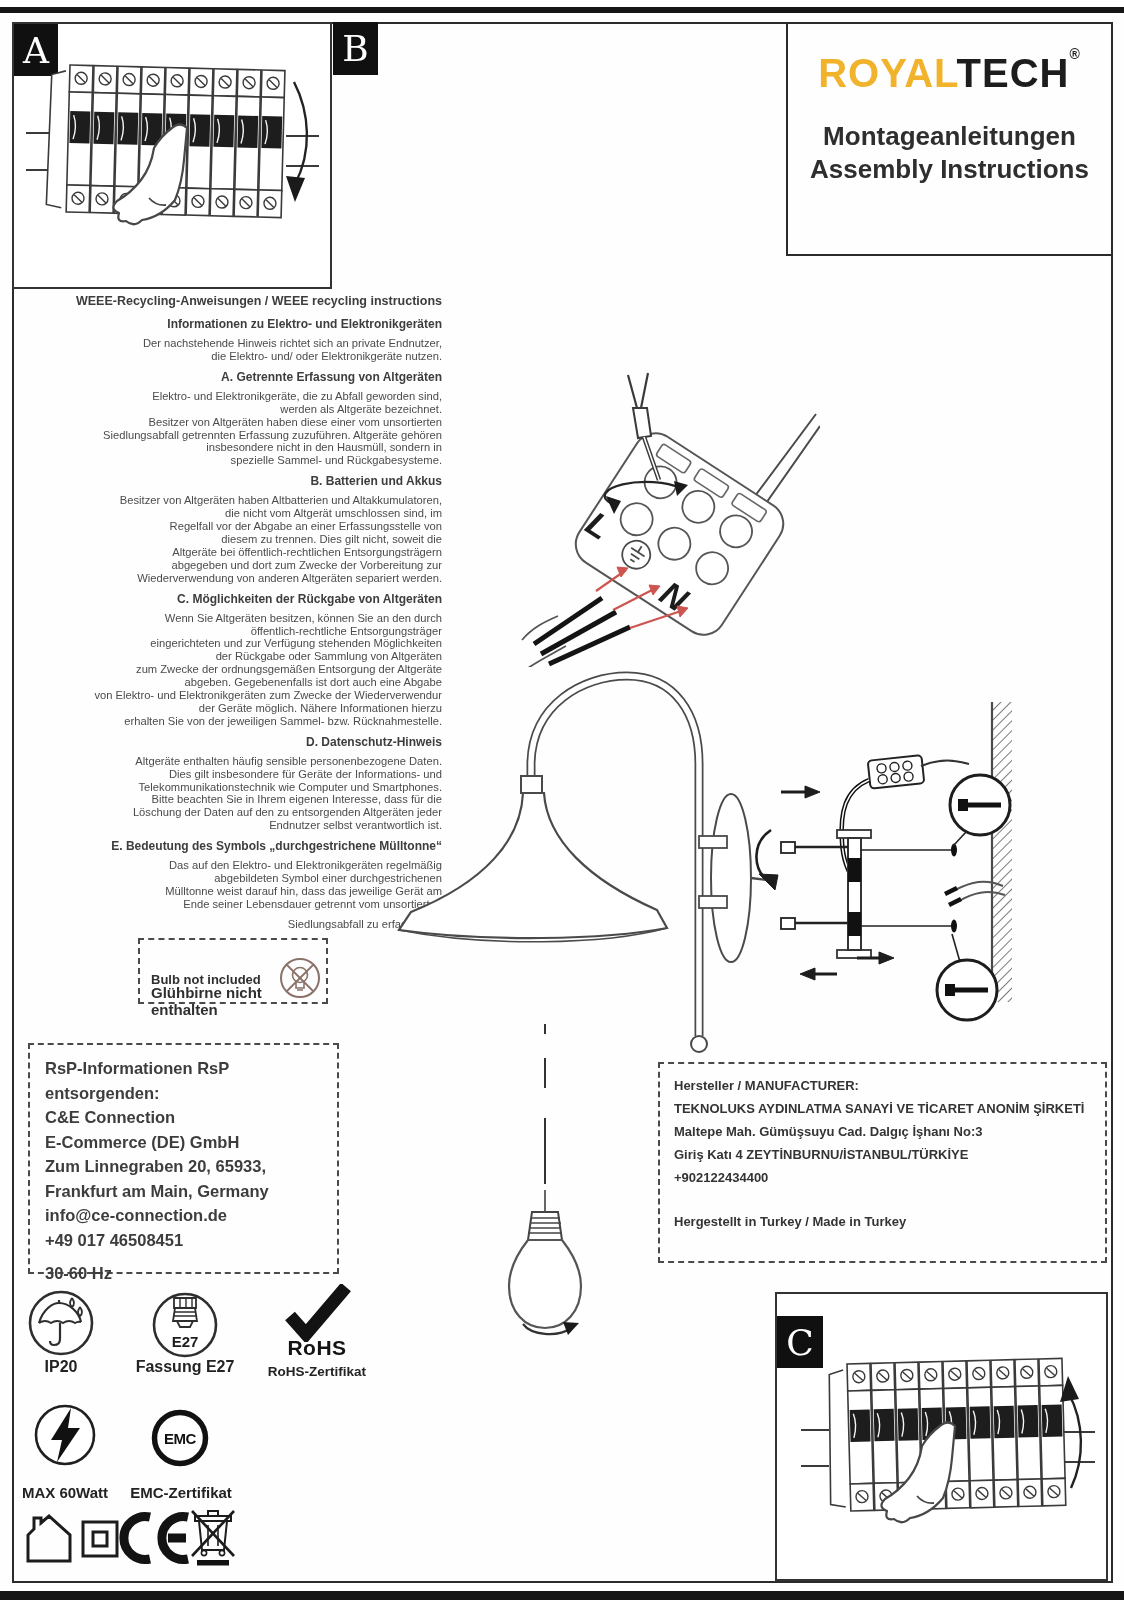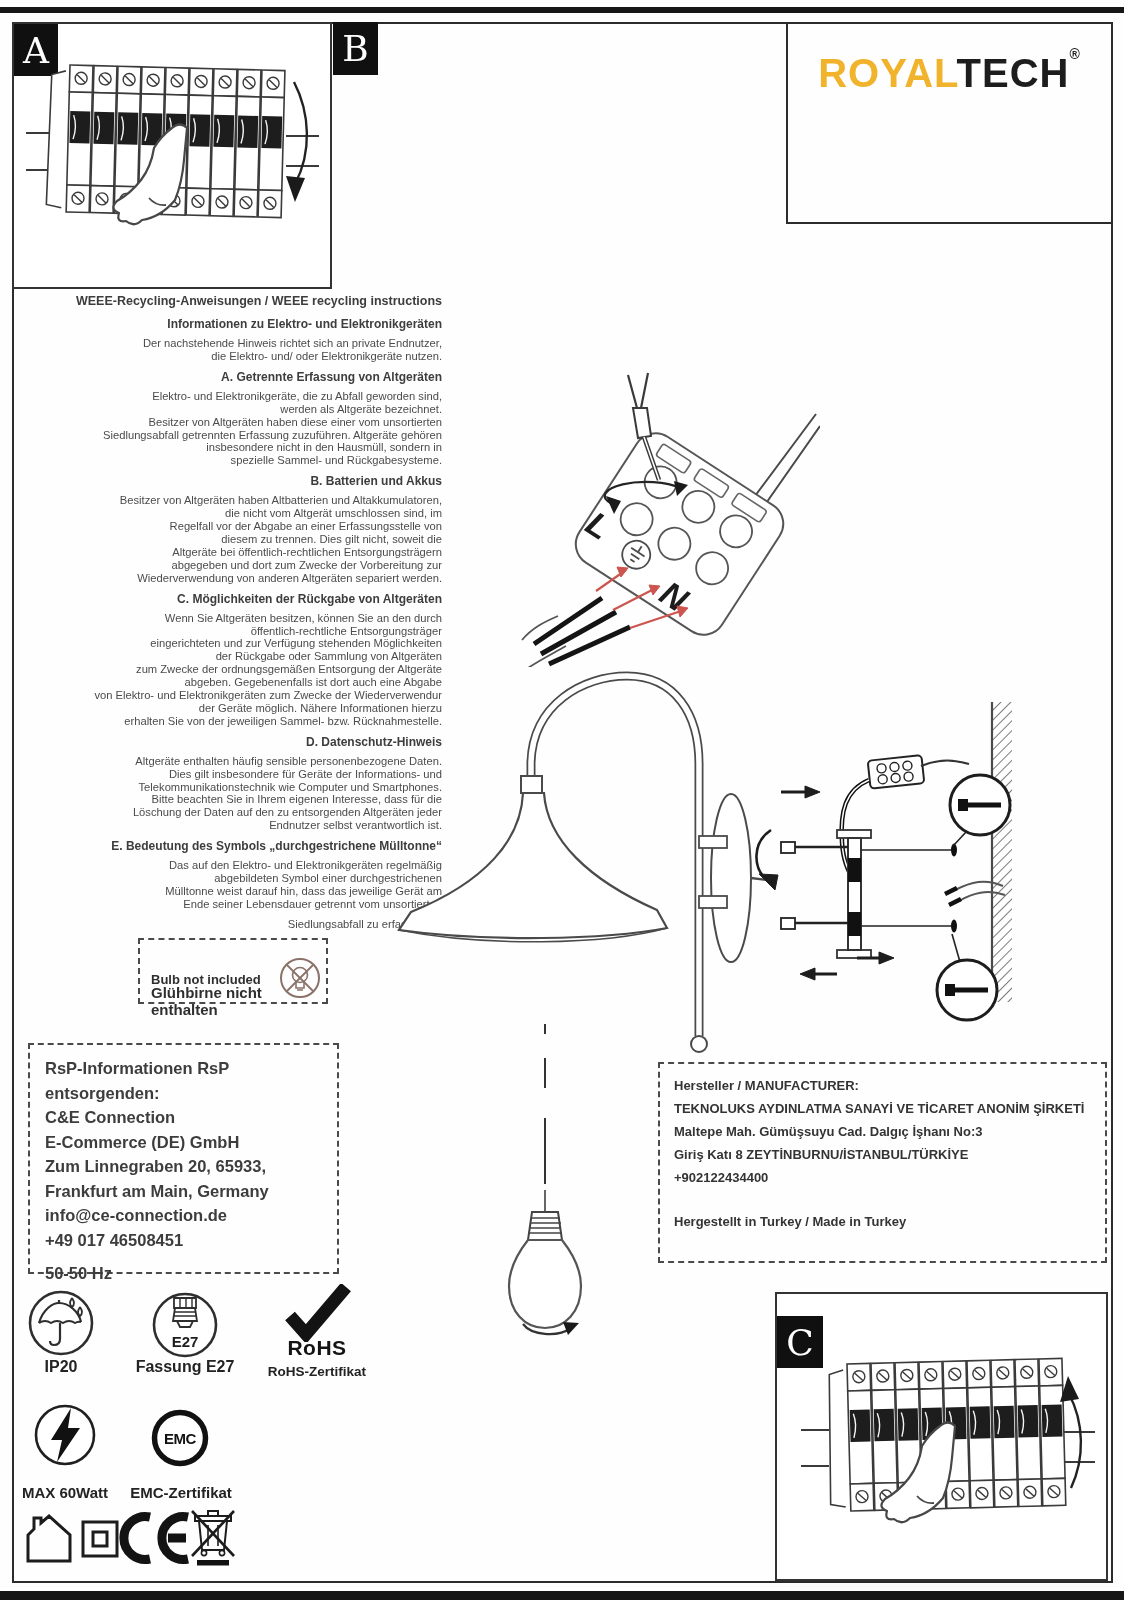--- a/index.html
+++ b/index.html
@@ -6,21 +6,21 @@
   .page{position:relative;width:1124px;height:1600px;background:#fefefe;margin:0 auto;
         font-family:"Liberation Sans",sans-serif;overflow:hidden;}
   .abs{position:absolute;}
   .bar{position:absolute;left:0;width:1124px;background:#161616;}
   .frame{position:absolute;left:12px;top:22px;width:1101px;height:1561px;
          border:2px solid #2b2b2b;box-sizing:border-box;}
   .panelbox{position:absolute;border:2px solid #333;background:#fff;box-sizing:border-box;}
   .plabel{position:absolute;background:#101010;color:#fff;display:flex;align-items:center;justify-content:center;
           font-family:"DejaVu Serif",serif;font-size:36px;font-weight:400;}
   
-  .logobox{position:absolute;left:786px;top:22px;width:327px;height:202px;border:2px solid #2b2b2b;
+  .logobox{position:absolute;left:786px;top:22px;width:327px;height:234px;border:2px solid #2b2b2b;
            box-sizing:border-box;text-align:center;padding-top:22px;}
   .brand{font-size:40px;font-weight:bold;letter-spacing:1px;white-space:nowrap;}
   .brand .royal{color:#f0b32b;}
   .brand .tech{color:#1d1d1d;}
   .brand sup{font-size:14px;color:#1d1d1d;vertical-align:28px;}
   .doctitle{margin-top:24px;font-size:26px;font-weight:bold;color:#2e2e2e;line-height:33px;}
   
   .weee{position:absolute;left:28px;top:294px;width:414px;color:#4b4b4b;text-align:right;}
   .weee .t{font-size:12.5px;font-weight:bold;color:#3d3d3d;margin:0 0 9px 0;}
   .weee h4{font-size:12px;font-weight:bold;color:#3d3d3d;margin:7px 0 6px 0;}
@@ -105,20 +105,24 @@
     <polygon points="264,126 273,152 283,128" fill="#1a1a1a"></polygon>
   </svg>
 
   <div class="plabel" style="left:333px;top:22px;width:45px;height:53px;">
     <span>B</span>
   </div>
 
   <div class="logobox">
     <div class="brand">
       <span class="royal">ROYAL</span><span class="tech">TECH</span><sup>®</sup>
+    </div>
+    <div class="doctitle">
+      <div>Montageanleitungen</div>
+      <div>Assembly Instructions</div>
     </div>
   </div>
 
   <div class="weee">
     <div class="t">WEEE-Recycling-Anweisungen / WEEE recycling instructions</div>
     <h4>Informationen zu Elektro- und Elektronikgeräten</h4>
     <p>Der nachstehende Hinweis richtet sich an private Endnutzer,
  die Elektro- und/ oder Elektronikgeräte nutzen.</p>
     <h4>A. Getrennte Erfassung von Altgeräten</h4>
     <p>Elektro- und Elektronikgeräte, die zu Abfall geworden sind,
@@ -293,28 +297,28 @@
   </div>
 
   <div class="dash rspbox">
     <div>RsP-Informationen RsP entsorgenden:</div>
     <div>C&amp;E Connection</div>
     <div>E-Commerce (DE) GmbH</div>
     <div>Zum Linnegraben 20, 65933,</div>
     <div>Frankfurt am Main, Germany</div>
     <div>info@ce-connection.de</div>
     <div>+49 017 46508451</div>
-    <div class="freq">50-50 Hz</div>
+    <div class="freq">30-60 Hz</div>
   </div>
 
   <div class="dash mfgbox">
     <div>Hersteller / MANUFACTURER:</div>
     <div>TEKNOLUKS AYDINLATMA SANAYİ VE TİCARET ANONİM ŞİRKETİ</div>
     <div>Maltepe Mah. Gümüşsuyu Cad. Dalgıç İşhanı No:3</div>
-    <div>Giriş Katı 8 ZEYTİNBURNU/İSTANBUL/TÜRKİYE</div>
+    <div>Giriş Katı 4 ZEYTİNBURNU/İSTANBUL/TÜRKİYE</div>
     <div>+902122434400</div>
     <div class="madein">Hergestellt in Turkey / Made in Turkey</div>
   </div>
 
   <svg class="abs" style="left:27px;top:1289px;" width="68" height="68" viewBox="-34 -34 68 68">
     <circle r="31" fill="#fff" stroke="#2e2e2e" stroke-width="2.6"></circle>
     <path d="M -22,0 C -18,-14 -8,-20 -2,-20 C 8,-20 18,-11 20,-1" fill="none" stroke="#2e2e2e" stroke-width="2.2"></path>
     <path d="M -22,0 Q -16,-4 -10,0 Q -4,-4 2,0 Q 8,-4 14,0 Q 17,-2 20,-1" fill="none" stroke="#2e2e2e" stroke-width="2"></path>
     <path d="M -2,-20 L -2,-23 M -1,0 L -1,16 Q -1,22 -7,22 Q -11,22 -11,18" fill="none" stroke="#2e2e2e" stroke-width="2.2"></path>
     <path d="M 11,-25 q 4,6 0,9 q -4,-3 0,-9 M 19,-16 q 4,6 0,9 q -4,-3 0,-9" fill="none" stroke="#2e2e2e" stroke-width="1.8"></path>

